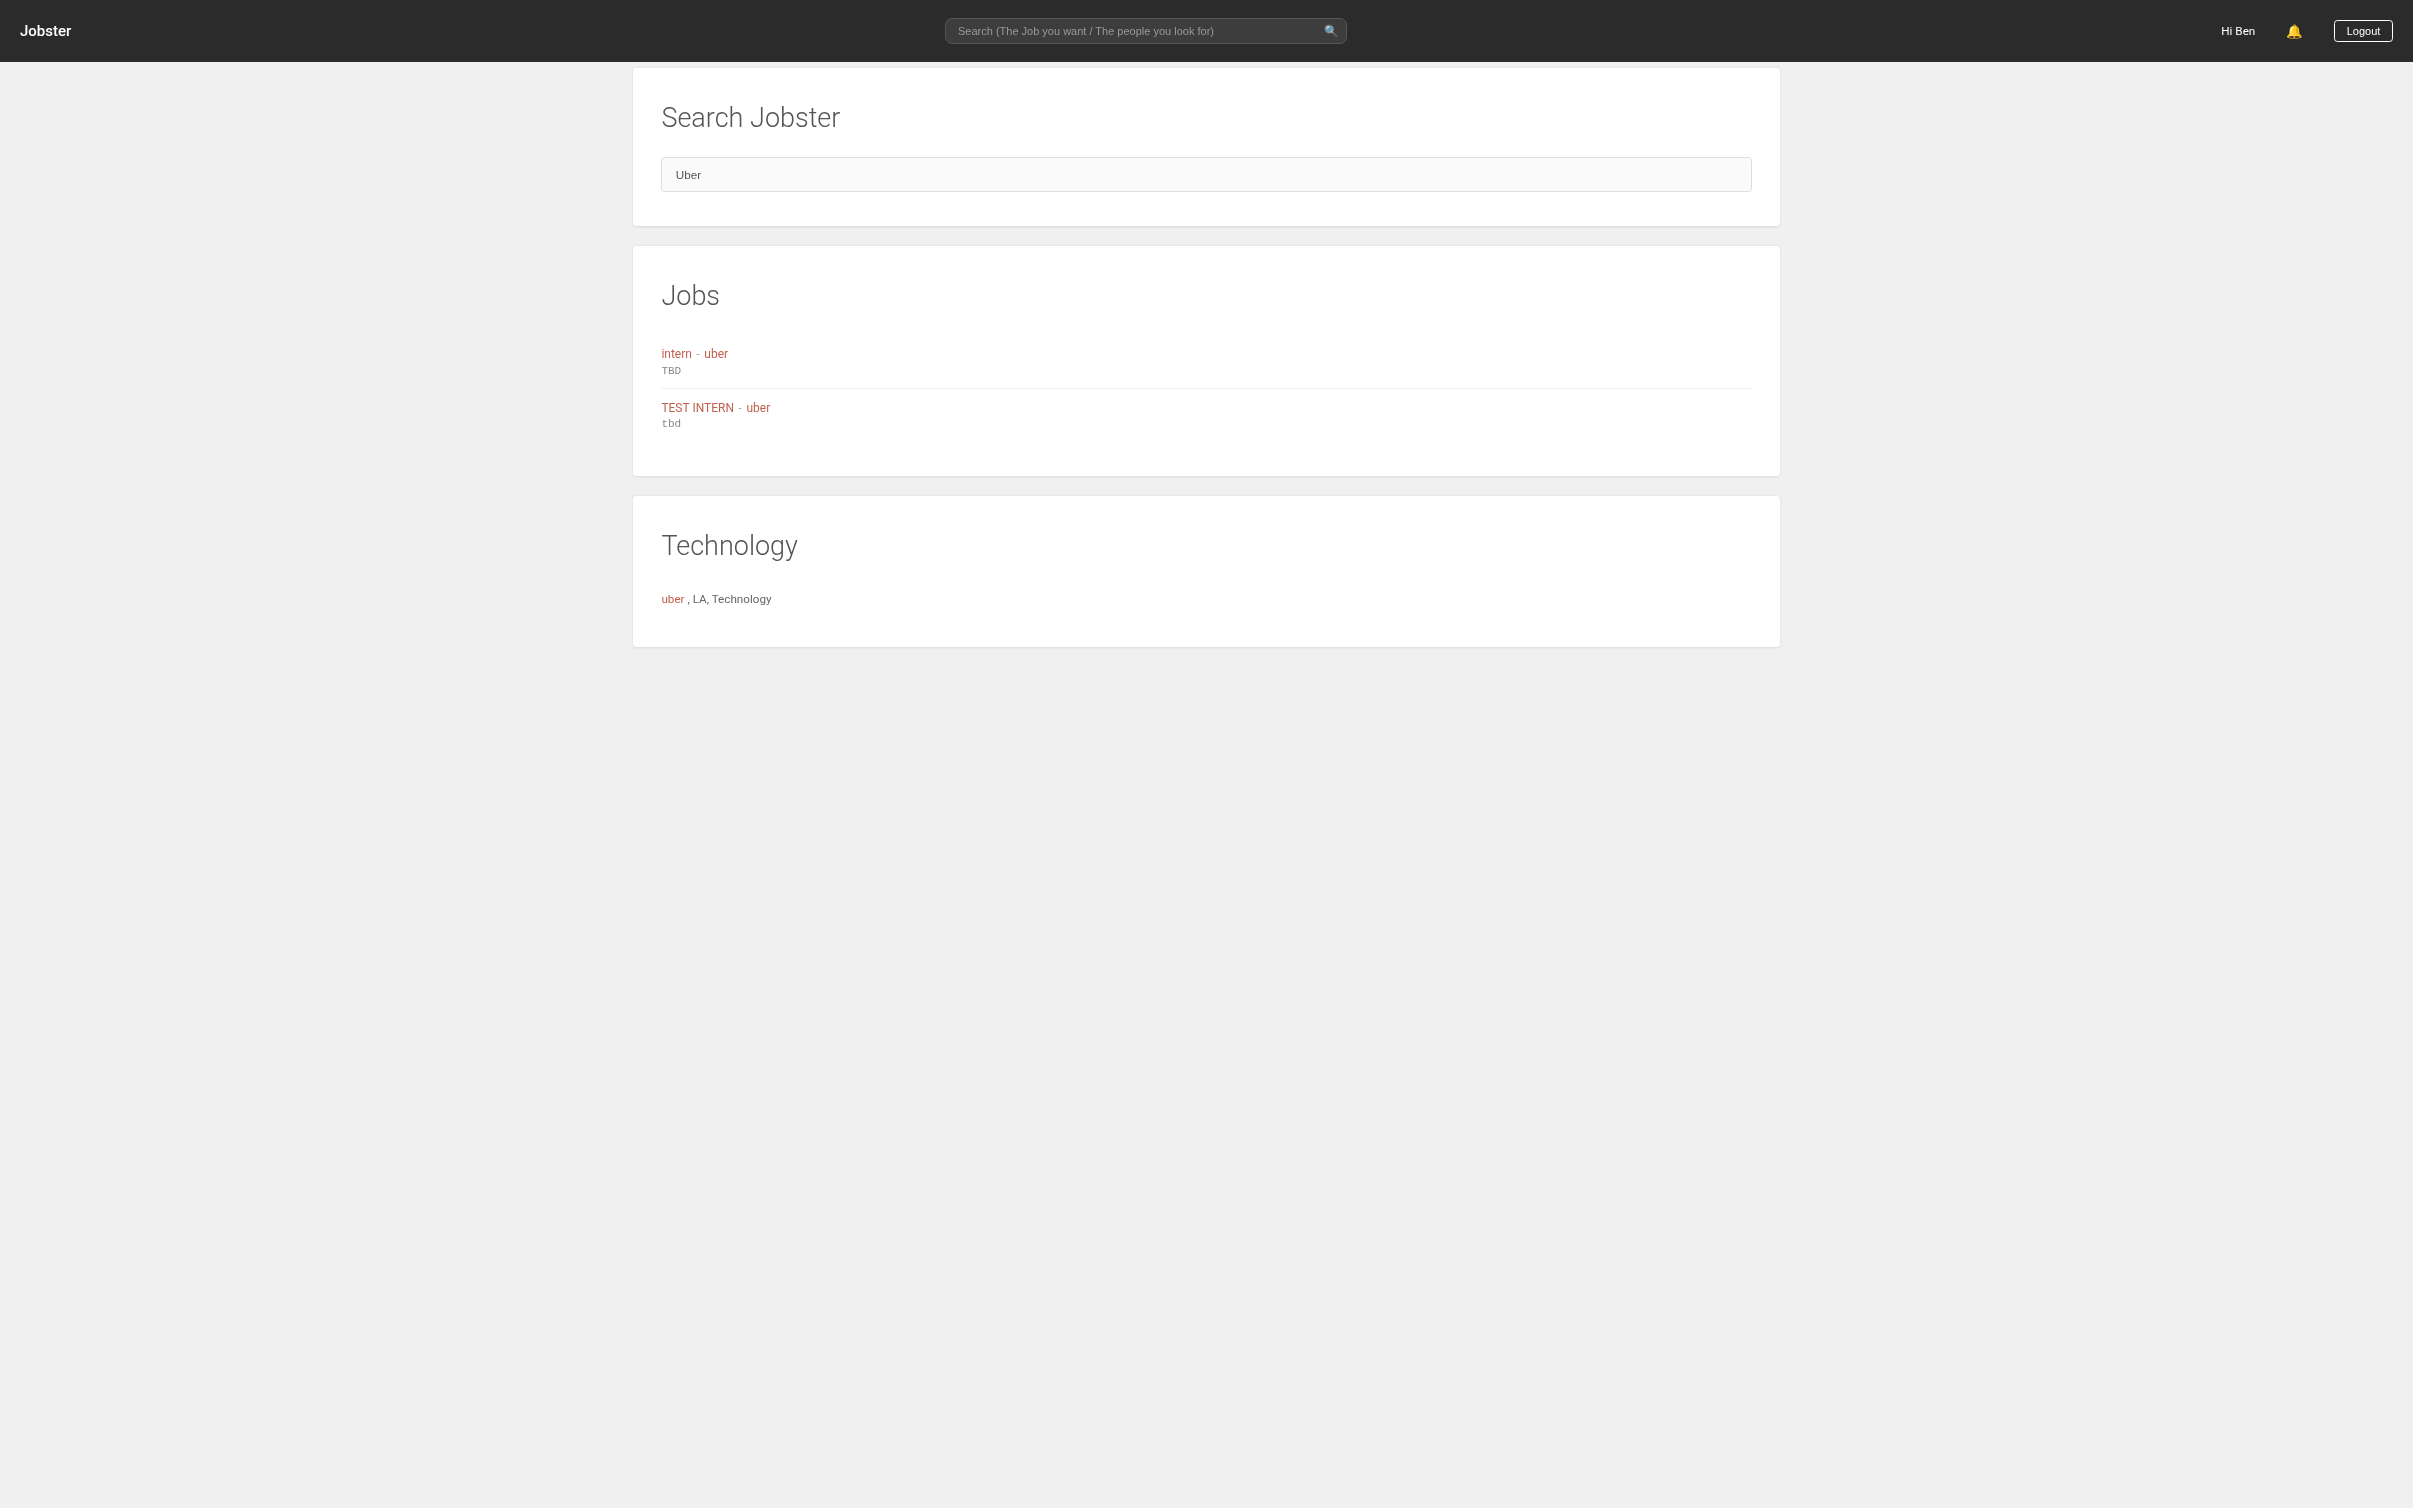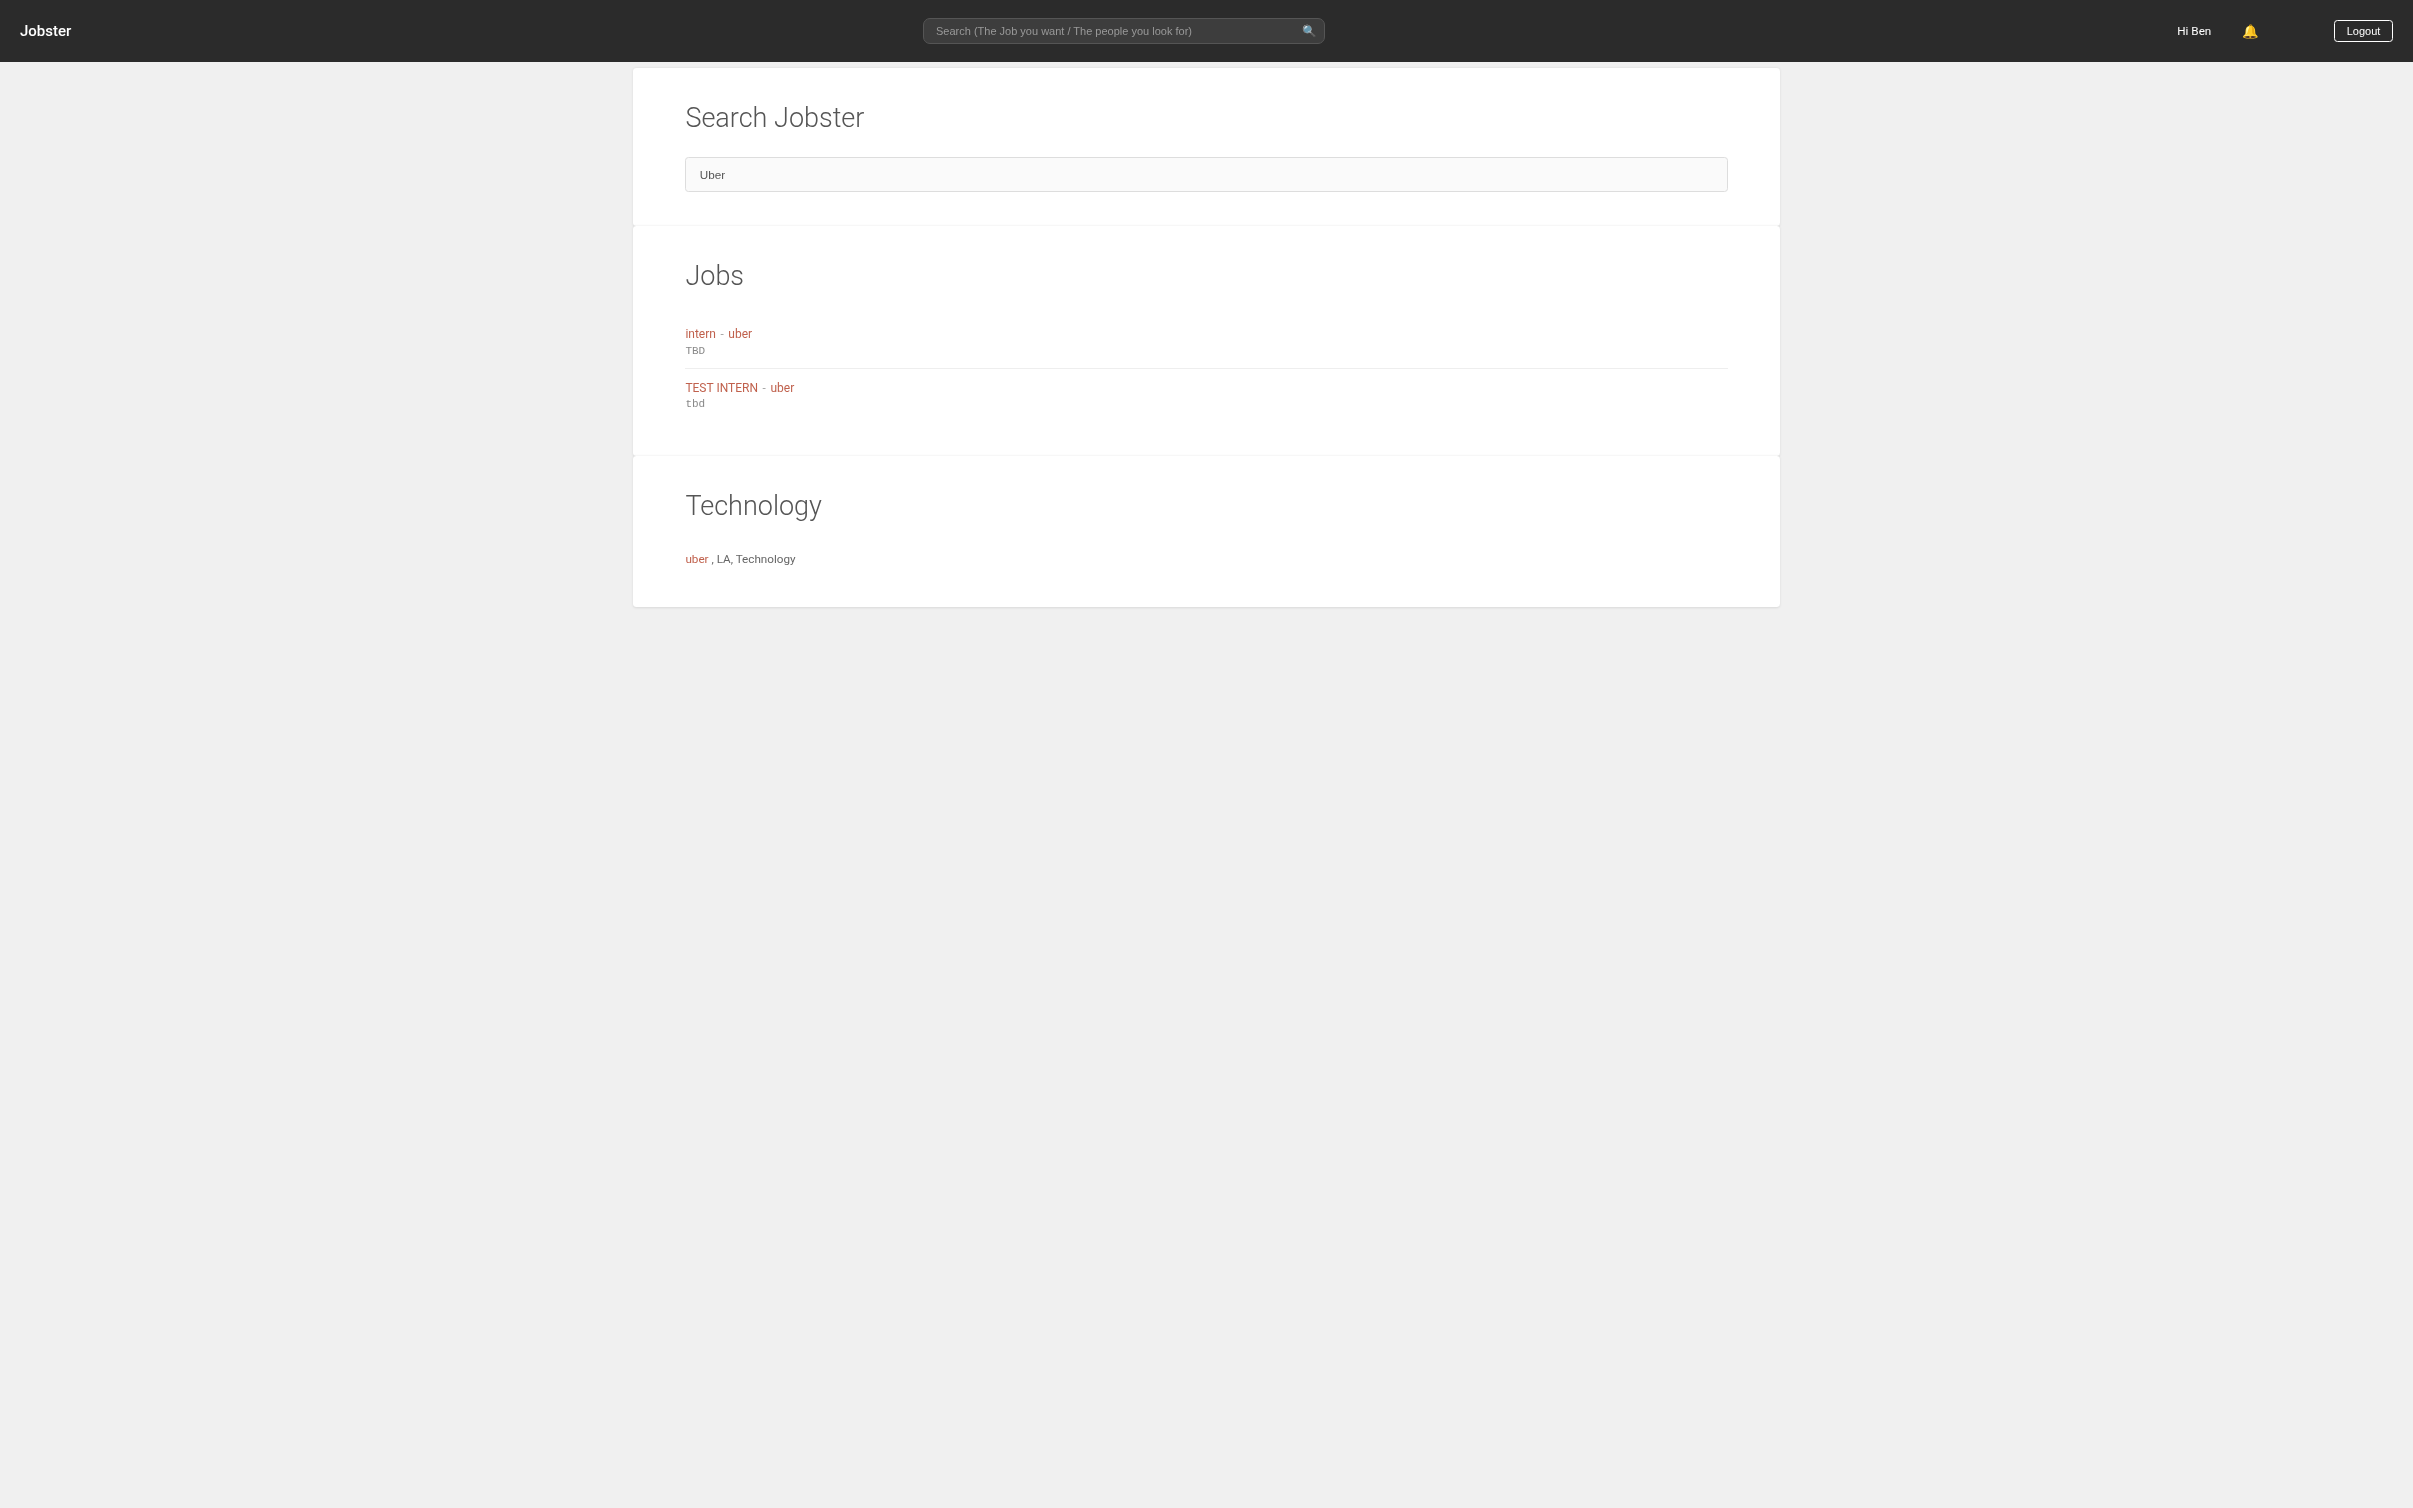--- a/index.html
+++ b/index.html
@@ -91,37 +91,37 @@
     }
 
     .navbar-logout-btn {
       color: #ffffff;
       background: transparent;
       border: 0.8px solid #ffffff;
       border-radius: 3.4px;
       padding: 4.2px 11.7px;
       font-size: 11px;
       cursor: pointer;
-      margin-left: 44px;
     }
 
     
     .main-content {
       margin-top: 44px;
       padding: 23.5px 13.4px;
       max-width: 1173px;
       margin-left: auto;
       margin-right: auto;
     }
 
     .card {
       background-color: #ffffff;
       border-radius: 3.4px;
       box-shadow: 0 0.8px 2.5px rgba(0,0,0,0.1);
-      padding: 34px 52px;
+      padding: 34px 28px;
+      margin-bottom: 20px;
     }
 
     .card-title {
       font-size: 27px;
       font-weight: 300;
       color: #555;
       margin-bottom: 23.5px;
     }
 
     

